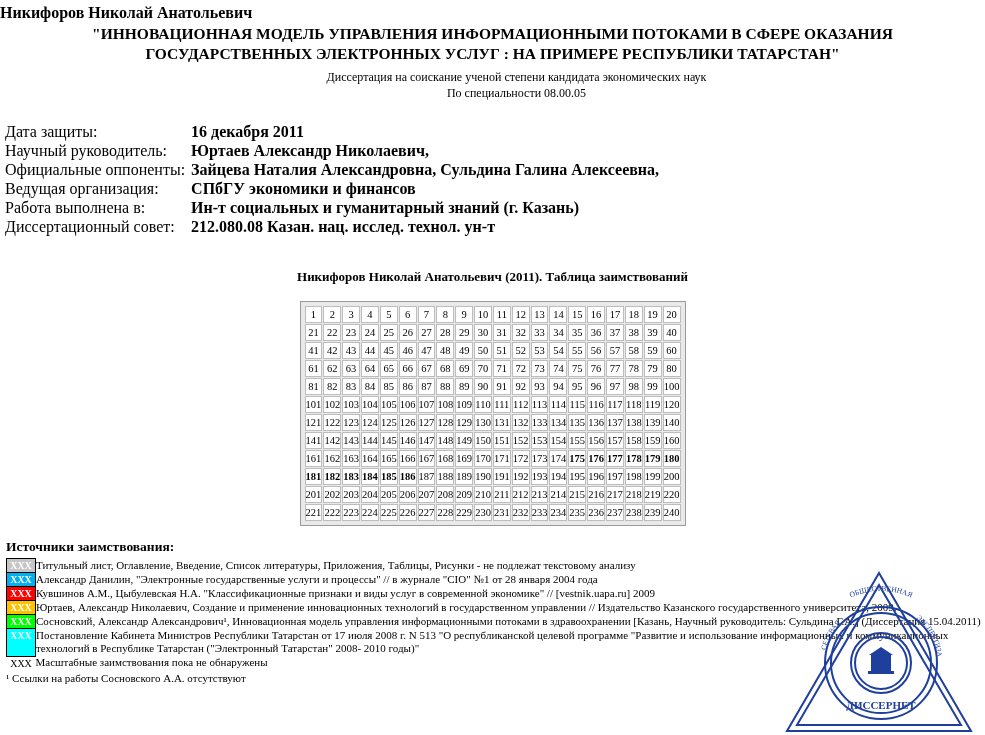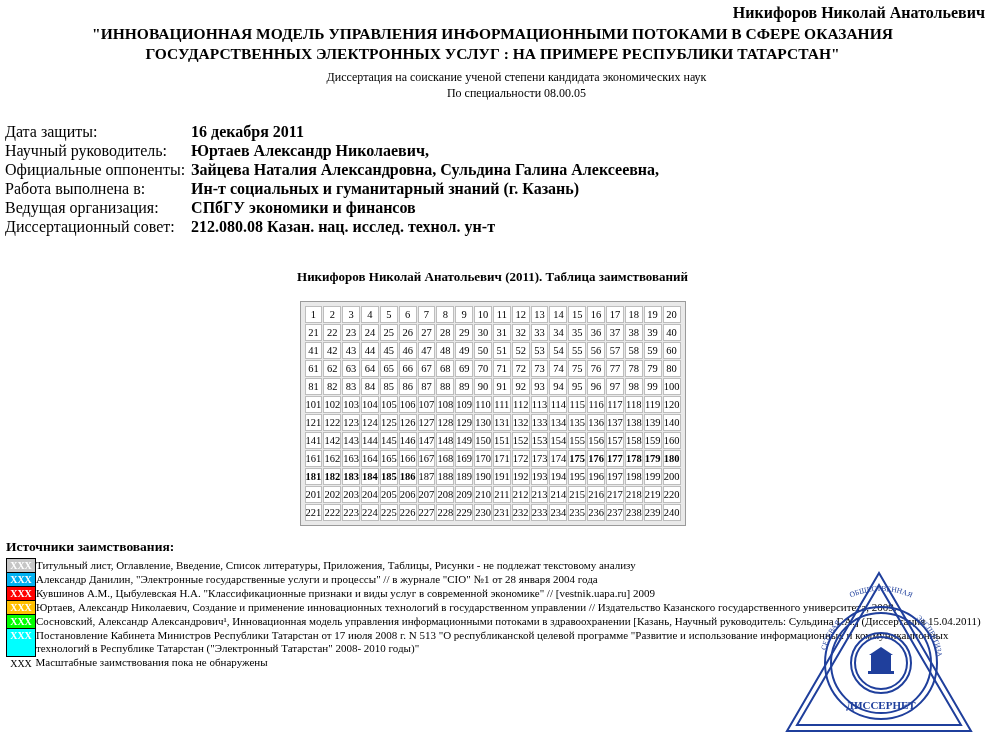--- a/index.html
+++ b/index.html
@@ -8,21 +8,21 @@
     background:#ffffff;
     font-family:"Liberation Serif", serif;
     color:#000;
     position:relative;
     overflow:hidden;
   }
   .page{position:relative;width:985px;height:735px;}
 
   
   .author{
-    text-align:right;font-weight:bold;font-size:16px;
+    text-align:left;font-weight:bold;font-size:16px;
     margin-top:4px;
   }
   .title{
     text-align:center;font-weight:bold;font-size:15.5px;
     line-height:1.28;margin-top:2px;padding:0 40px;
   }
   .subtitle{
     text-align:center;font-size:12px;margin-top:5px;line-height:1.35;padding-left:48px;
   }
 
@@ -118,26 +118,26 @@
         </tr>
         <tr>
           <td class="k">Научный руководитель:</td>
           <td class="v">Юртаев Александр Николаевич,</td>
         </tr>
         <tr>
           <td class="k">Официальные оппоненты:</td>
           <td class="v">Зайцева Наталия Александровна, Сульдина Галина Алексеевна,</td>
         </tr>
         <tr>
+          <td class="k">Ведущая организация:</td>
+          <td class="v">СПбГУ экономики и финансов</td>
+        </tr>
+        <tr>
           <td class="k">Работа выполнена в:</td>
           <td class="v">Ин-т социальных и гуманитарный знаний (г. Казань)</td>
-        </tr>
-        <tr>
-          <td class="k">Ведущая организация:</td>
-          <td class="v">СПбГУ экономики и финансов</td>
         </tr>
         <tr>
           <td class="k">Диссертационный совет:</td>
           <td class="v">212.080.08 Казан. нац. исслед. технол. ун-т</td>
         </tr>
       </tbody>
   </table>
 
   <div class="tbl-title">Никифоров Николай Анатольевич (2011). Таблица заимствований</div>
 
@@ -438,20 +438,21 @@
         <tr>
           <td class="swatch sw-cyan">XXX</td>
           <td class="txt">Постановление Кабинета Министров Республики Татарстан от 17 июля 2008 г. N 513 "О республиканской целевой программе "Развитие и использование информационных и коммуникационных технологий в Республике Татарстан ("Электронный Татарстан" 2008- 2010 годы)"</td>
         </tr>
         <tr>
           <td class="swatch plain">XXX</td>
           <td class="txt">Масштабные заимствования пока не обнаружены</td>
         </tr>
       </tbody>
   </table>
+  <div class="foot">¹ Ссылки на работы Сосновского А.А. отсутствуют</div>
 
   <div class="stamp">
     <svg viewBox="0 0 200 176" width="200" height="176" aria-hidden="true">
       <defs>
         <path id="ringTop" d="M30,104 A72,72 0 0,1 174,104"></path>
         <path id="ringIn" d="M45,104 A57,57 0 0,1 159,104"></path>
       </defs>
       <g stroke="#1f3f9c" fill="none" stroke-width="2">
         <polygon points="100,14 192,172 8,172"></polygon>
         <polygon points="100,26 182,166 18,166"></polygon>

